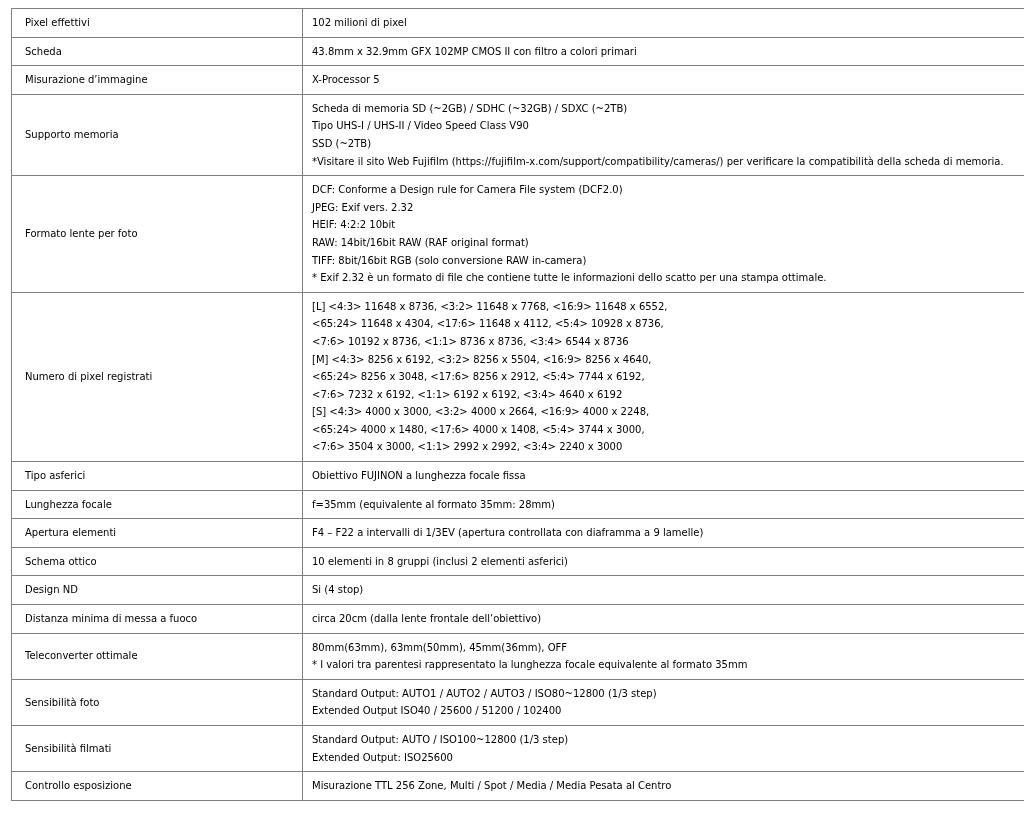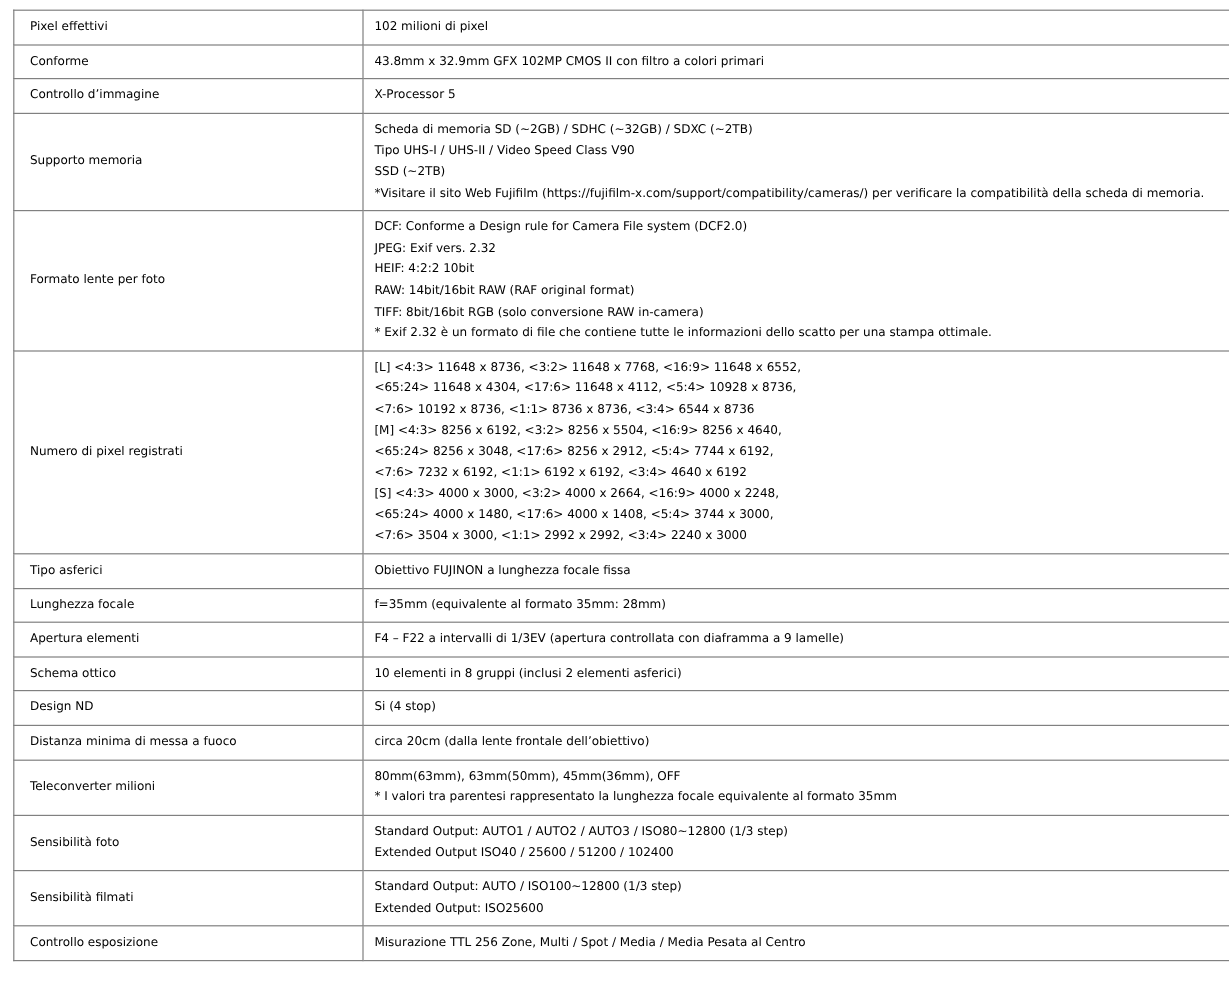--- a/index.html
+++ b/index.html
@@ -58,29 +58,29 @@
       <tr>
         <td class="label-cell">
           <span class="label-text">Pixel effettivi</span>
         </td>
         <td class="value-cell">
           <span class="line">102 milioni di pixel</span>
         </td>
       </tr>
       <tr>
         <td class="label-cell">
-          <span class="label-text">Conforme</span>
+          <span class="label-text">Scheda</span>
         </td>
         <td class="value-cell">
           <span class="line">43.8mm x 32.9mm GFX 102MP CMOS II con filtro a colori primari</span>
         </td>
       </tr>
       <tr>
         <td class="label-cell">
-          <span class="label-text">Controllo d’immagine</span>
+          <span class="label-text">Misurazione d’immagine</span>
         </td>
         <td class="value-cell">
           <span class="line">X-Processor 5</span>
         </td>
       </tr>
       <tr>
         <td class="label-cell">
           <span class="label-text">Supporto memoria</span>
         </td>
         <td class="value-cell multiline">
@@ -162,21 +162,21 @@
       <tr>
         <td class="label-cell">
           <span class="label-text">Distanza minima di messa a fuoco</span>
         </td>
         <td class="value-cell">
           <span class="line">circa 20cm (dalla lente frontale dell’obiettivo)</span>
         </td>
       </tr>
       <tr>
         <td class="label-cell">
-          <span class="label-text">Teleconverter milioni</span>
+          <span class="label-text">Teleconverter ottimale</span>
         </td>
         <td class="value-cell multiline">
           <span class="line">80mm(63mm), 63mm(50mm), 45mm(36mm), OFF</span>
           <span class="line">* I valori tra parentesi rappresentato la lunghezza focale equivalente al formato 35mm</span>
         </td>
       </tr>
       <tr>
         <td class="label-cell">
           <span class="label-text">Sensibilità foto</span>
         </td>

